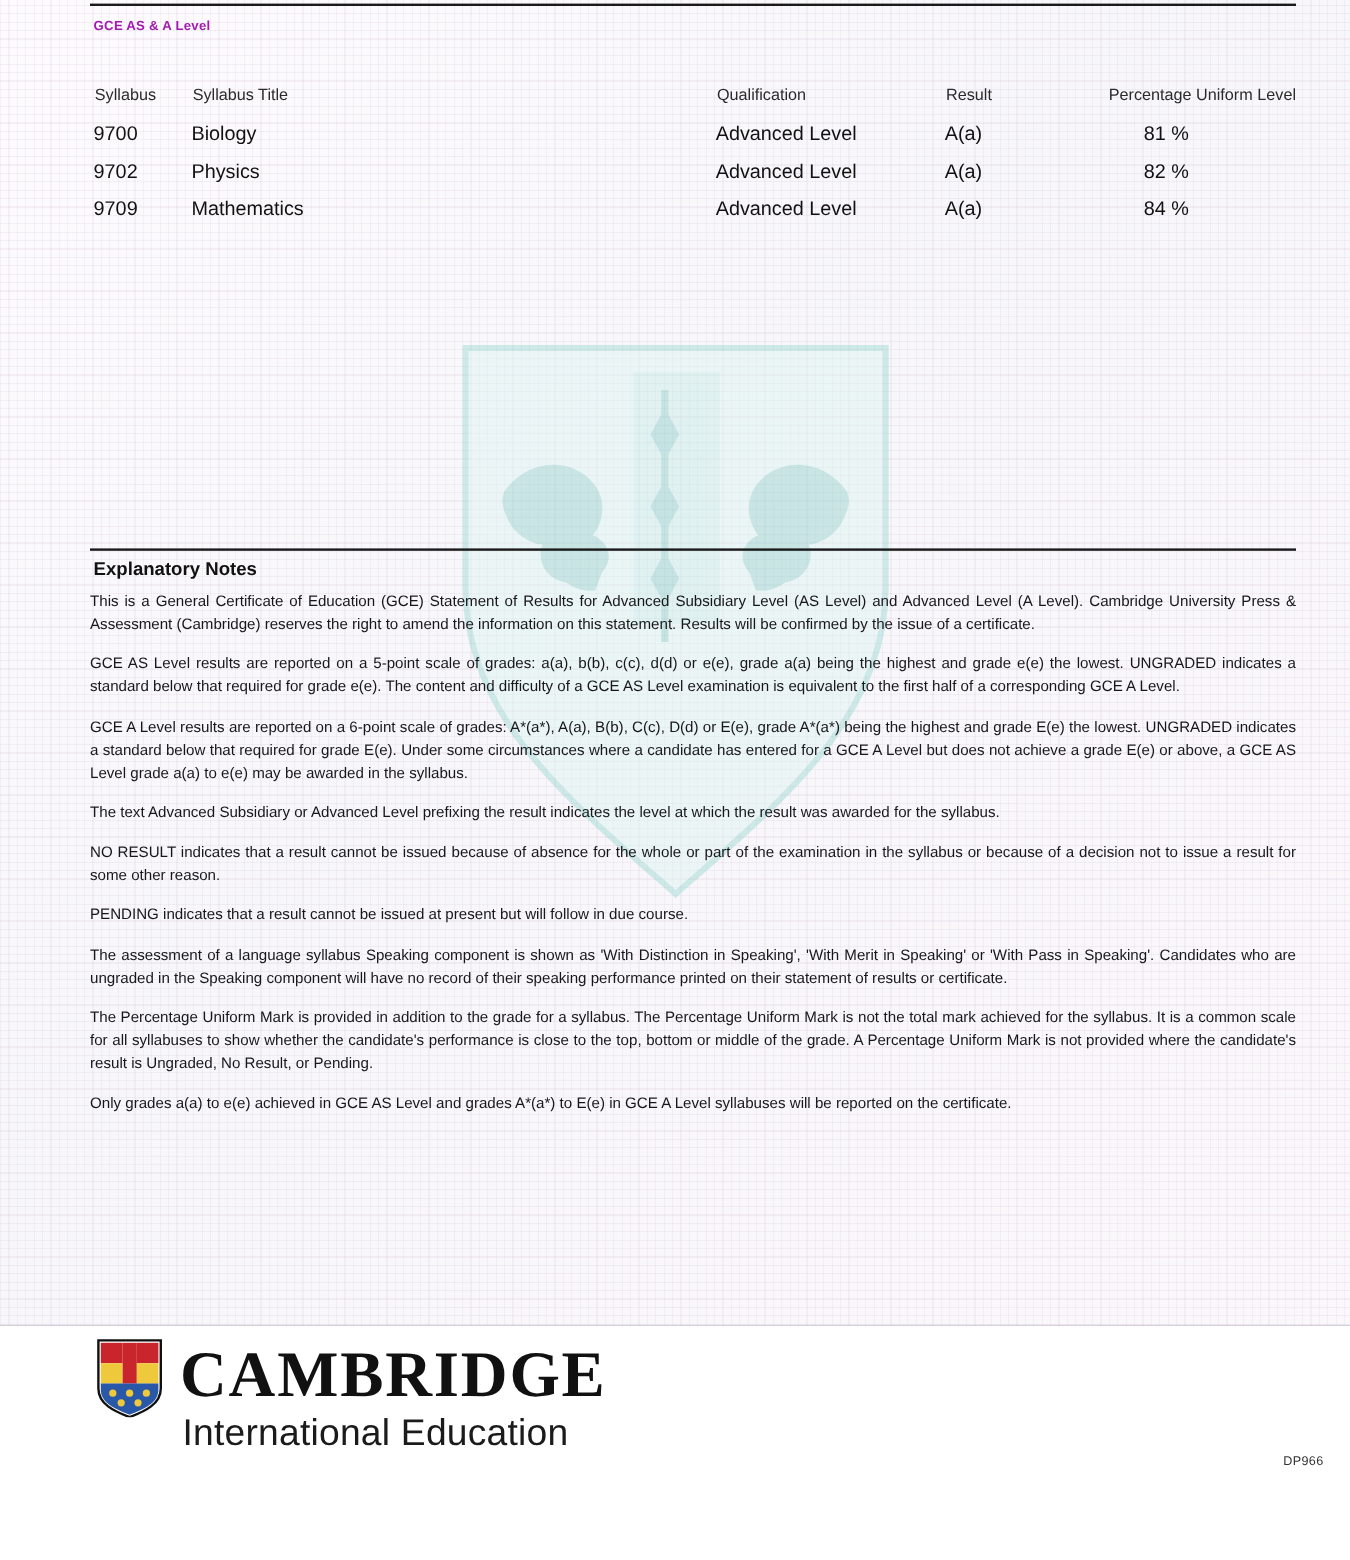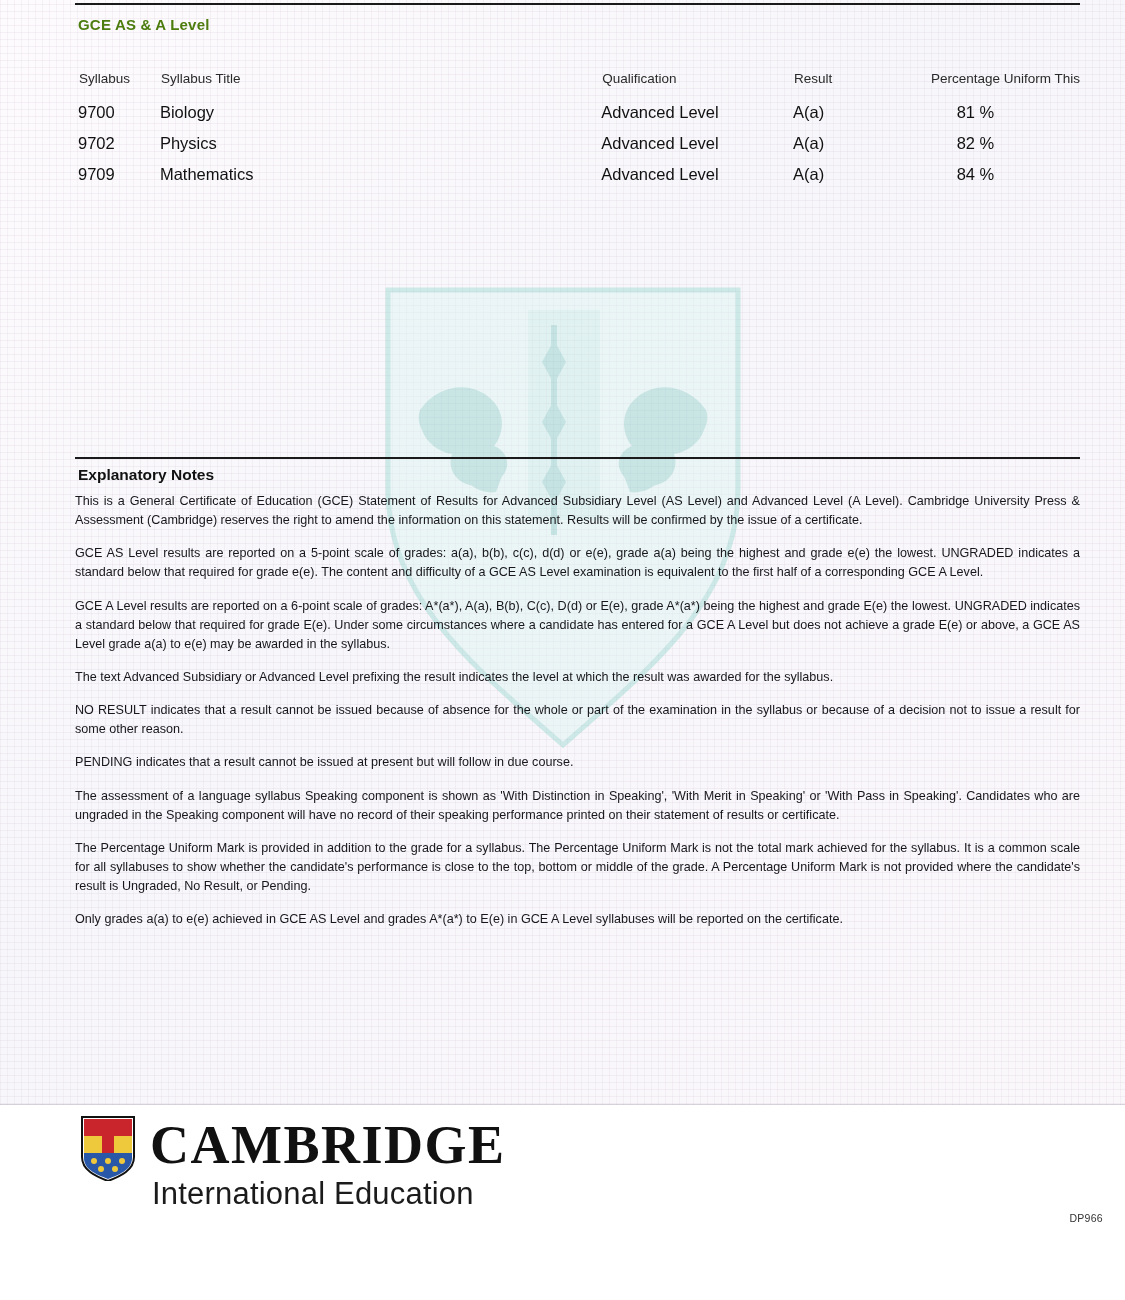--- a/index.html
+++ b/index.html
@@ -49,24 +49,24 @@
     left: 75px;
     right: 45px;
     top: 3px;
     border-top: 2px solid #1a1a1a;
   }
 
   .section-title {
     position: absolute;
     left: 78px;
     top: 16px;
-    font-size: 15px;
+    font-size: 11px;
     font-weight: bold;
     letter-spacing: 0.2px;
-    color: #4d7c0f;
+    color: #a21caf;
   }
 
   
   .results {
     position: absolute;
     left: 78px;
     top: 70px;
     width: 1005px;
     border-collapse: collapse;
   }
@@ -209,21 +209,21 @@
 
   <div class="section-title">GCE AS &amp; A Level</div>
 
   <table class="results">
     <thead>
       <tr>
         <th class="c-syll">Syllabus</th>
         <th class="c-title">Syllabus Title</th>
         <th class="c-qual">Qualification</th>
         <th class="c-result">Result</th>
-        <th class="c-pum">Percentage Uniform This</th>
+        <th class="c-pum">Percentage Uniform Level</th>
       </tr>
     </thead>
     <tbody>
       <tr>
         <td class="c-syll">9700</td>
         <td class="c-title">Biology</td>
         <td class="c-qual">Advanced Level</td>
         <td class="c-result">A(a)</td>
         <td class="c-pum">81 %</td>
       </tr>

